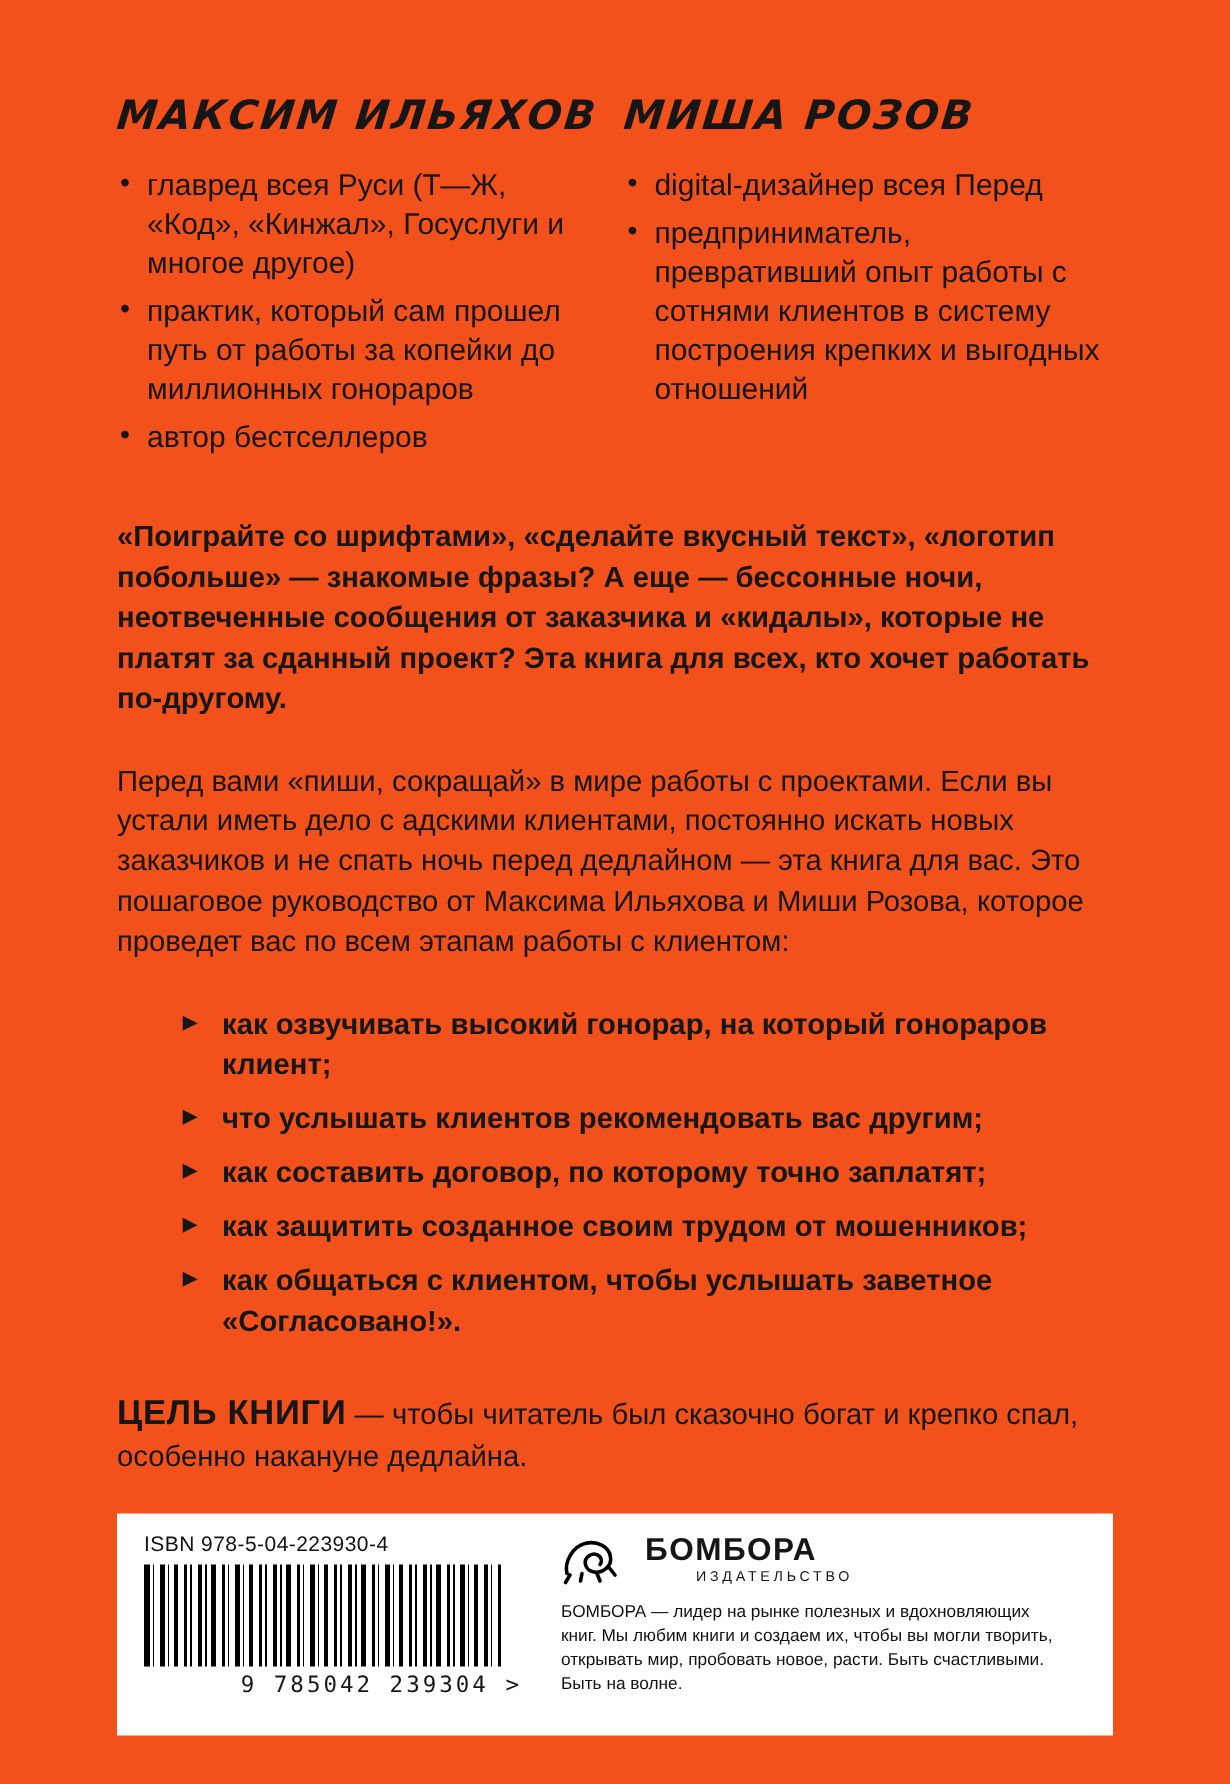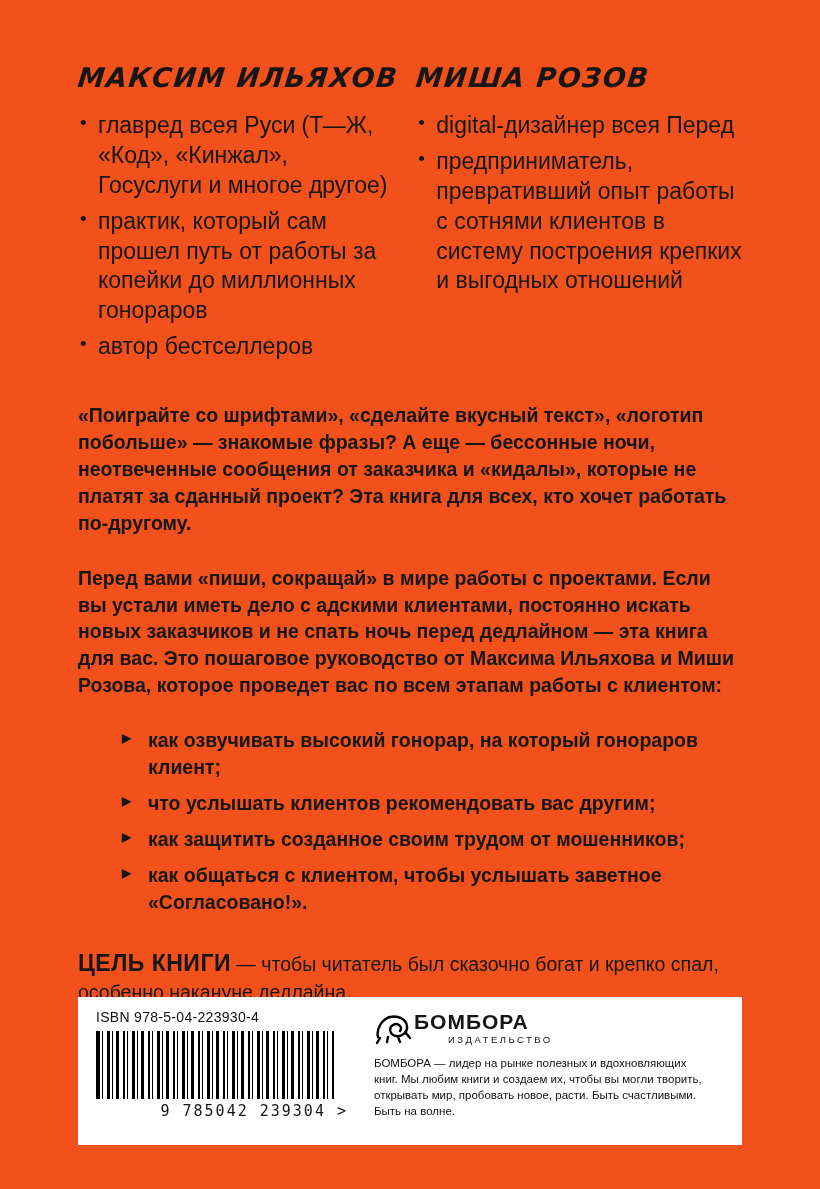--- a/index.html
+++ b/index.html
@@ -30,21 +30,21 @@
     font-size: 27px;
     letter-spacing: 1.5px;
     transform: skewX(-6deg);
     margin-bottom: 18px;
     white-space: nowrap;
   }
   .author-bullets { list-style: none; }
   .author-bullets li {
     position: relative;
     padding-left: 20px;
-    font-size: 23px;
+    font-size: 20px;
     line-height: 1.3;
     margin-bottom: 6px;
   }
   .author-bullets li::before {
     content: "•";
     position: absolute;
     left: 2px;
     top: 0;
     font-size: 19px;
   }
@@ -55,21 +55,20 @@
     font-weight: bold;
     font-size: 19.5px;
     line-height: 1.38;
     width: 672px;
   }
   .intro-regular {
     margin-top: 28px;
     font-size: 19.5px;
     line-height: 1.38;
     width: 664px;
-    font-weight: bold;
   }
 
   
   .features {
     list-style: none;
     margin-top: 28px;
     margin-left: 44px;
     width: 600px;
   }
   .features li {
@@ -128,21 +127,21 @@
   .support-logo .star-glyph {
     font-size: 66px;
     line-height: 74px;
   }
 
   
   .footer-box {
     position: absolute;
     left: 78px;
     right: 78px;
-    bottom: 44px;
+    bottom: 32px;
     height: 148px;
     background: #ffffff;
     padding: 12px 16px 10px 18px;
     display: flex;
     gap: 26px;
     margin-top: 16px;
   }
   .barcode-area { width: 252px; }
   .isbn {
     font-size: 14px;
@@ -170,21 +169,21 @@
     letter-spacing: 2px;
     margin-top: 3px;
     white-space: nowrap;
     text-align: right;
   }
 
   .publisher-area { flex: 1; padding-top: 2px; }
   .publisher-head {
     display: flex;
     align-items: center;
-    gap: 0;
+    gap: 16px;
     margin-bottom: 10px;
   }
   .bombora-icon { width: 40px; height: 34px; }
   .publisher-names { line-height: 1; }
   .publisher-name {
     font-weight: bold;
     font-size: 21px;
     letter-spacing: 1px;
   }
   .publisher-sub {
@@ -226,20 +225,21 @@
     </div>
 
   </div>
 
   <p class="intro-bold">«Поиграйте со шрифтами», «сделайте вкусный текст», «логотип побольше» — знакомые фразы? А еще — бессонные ночи, неотвеченные сообщения от заказчика и «кидалы», которые не платят за сданный проект? Эта книга для всех, кто хочет работать по-другому.</p>
   <p class="intro-regular">Перед вами «пиши, сокращай» в мире работы с проектами. Если вы устали иметь дело с адскими клиентами, постоянно искать новых заказчиков и не спать ночь перед дедлайном — эта книга для вас. Это пошаговое руководство от Максима Ильяхова и Миши Розова, которое проведет вас по всем этапам работы с клиентом:</p>
 
   <ul class="features">
     <li>как озвучивать высокий гонорар, на который гонораров клиент;</li>
     <li>что услышать клиентов рекомендовать вас другим;</li>
+    <li>как составить договор, по которому точно заплатят;</li>
     <li>как защитить созданное своим трудом от мошенников;</li>
     <li>как общаться с клиентом, чтобы услышать заветное «Согласовано!».</li>
   </ul>
 
   <p class="goal"><span class="goal-label">ЦЕЛЬ КНИГИ</span><span> — чтобы читатель был сказочно богат и крепко спал, особенно накануне дедлайна.</span></p>
 
   <div class="support">
     <div class="support-label">ИЗДАНО ПРИ ПОДДЕРЖКЕ:</div>
     <div class="support-logo">
       <span class="p-glyph">Р</span>

